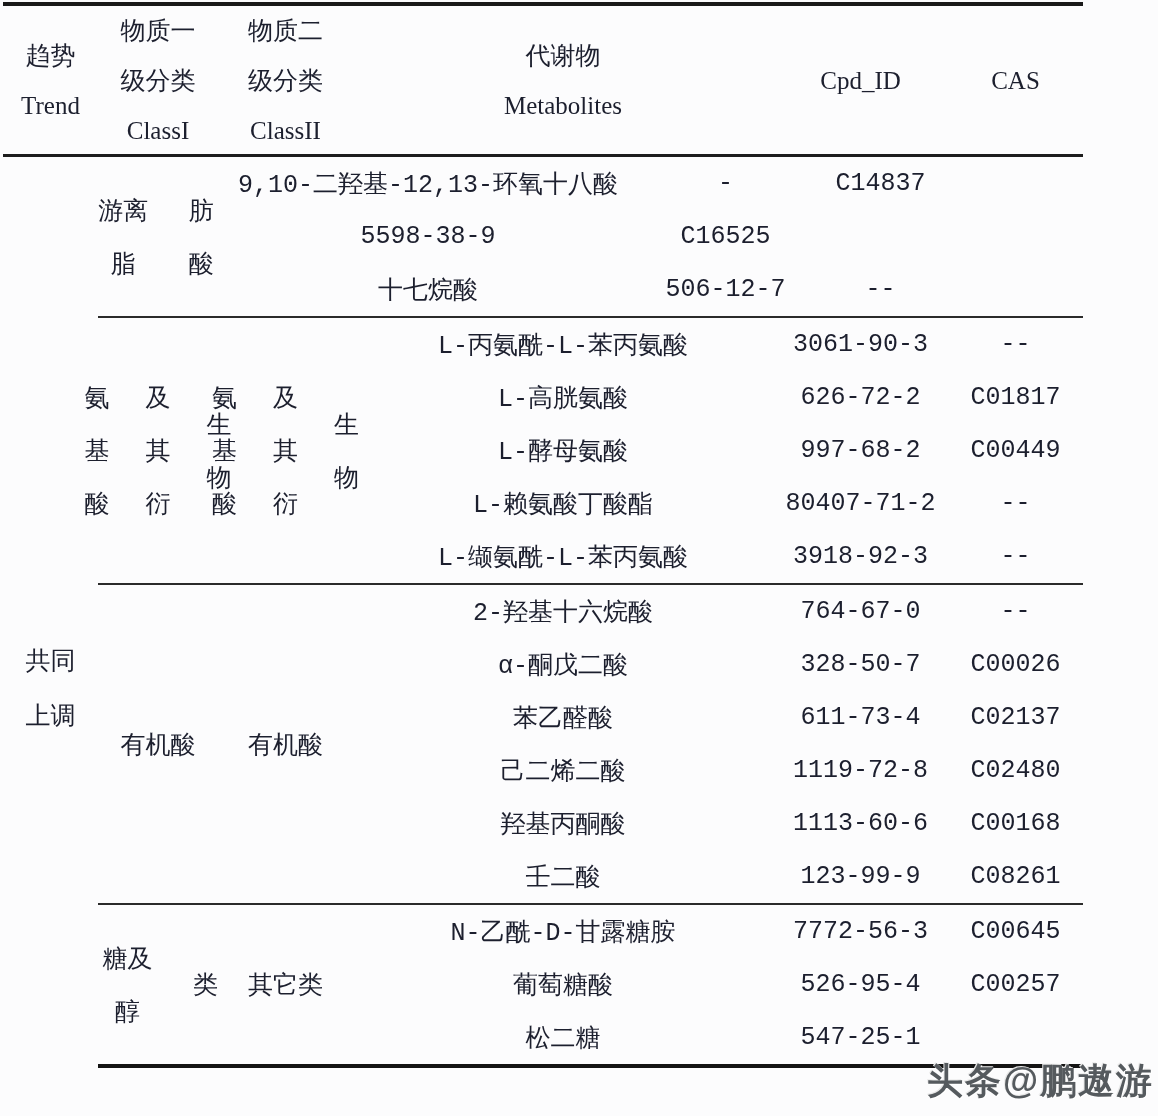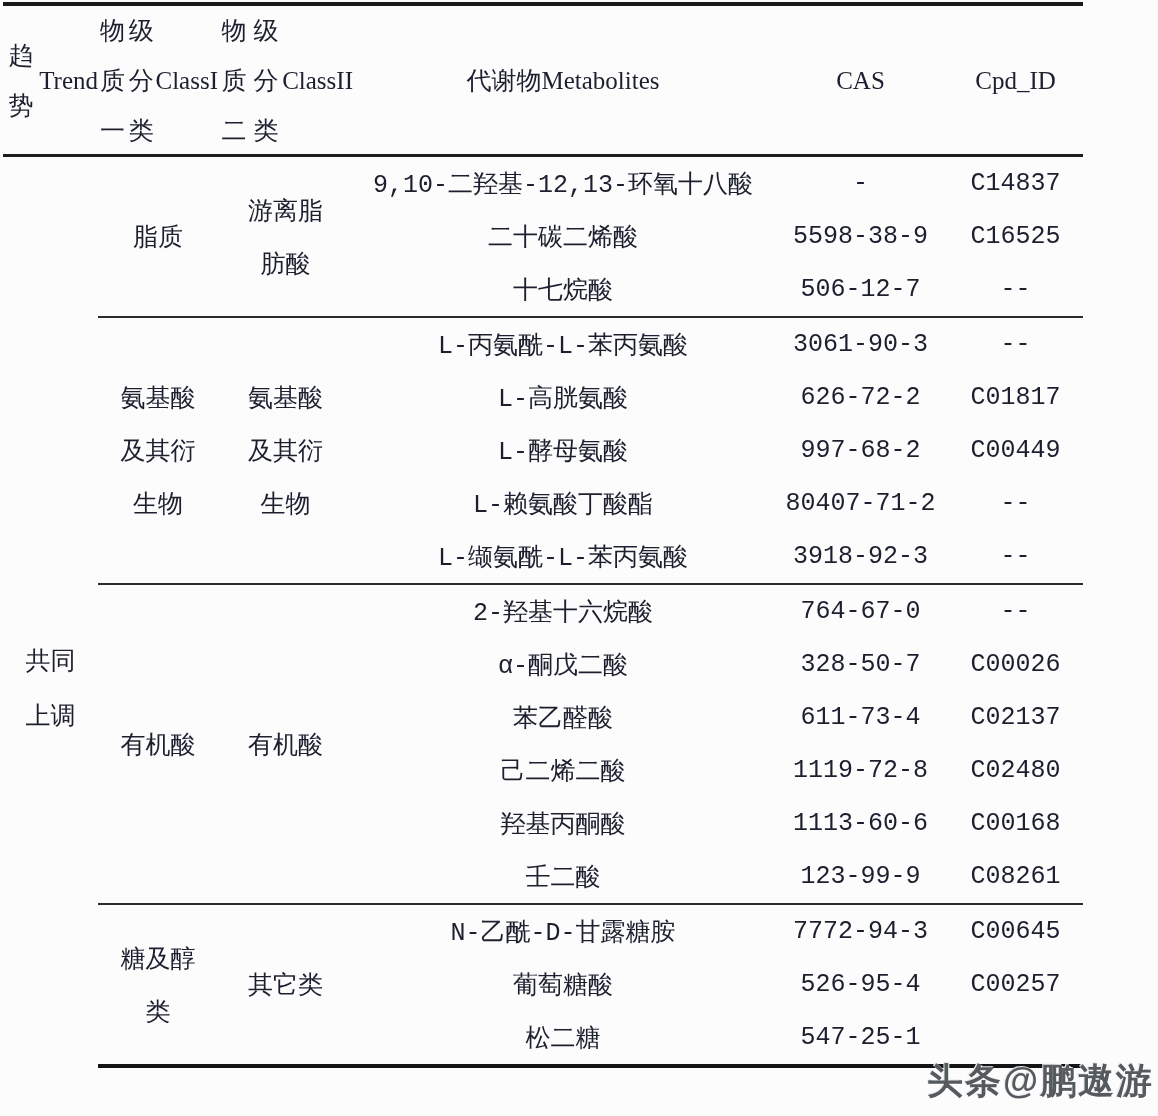--- a/index.html
+++ b/index.html
@@ -15,35 +15,35 @@
     position:absolute;left:3px;top:2px;width:1080px;
     border-top:4px solid #191919;
   }
   .thead{
     display:grid;
     grid-template-columns:95px 120px 135px 420px 175px 135px;
     height:148px;
     border-bottom:3px solid #1d1d1d;
   }
   .hcell{
-    display:flex;flex-direction:row;justify-content:center;align-items:center;
+    display:flex;flex-direction:column;justify-content:center;align-items:center;
     font-size:25px;line-height:50px;text-align:center;
   }
   .tbody{display:grid;grid-template-columns:95px 985px;}
   .trend-cell{
     display:flex;flex-direction:column;justify-content:center;align-items:center;
     font-size:25px;line-height:55px;text-align:center;
     padding-top:150px;box-sizing:border-box;
   }
   .groups{border-bottom:4px solid #141414;}
   .group{display:grid;grid-template-columns:120px 135px 730px;}
   .group + .group{border-top:2px solid #2b2b2b;}
   .cls{
-    display:flex;flex-direction:column;justify-content:center;align-items:center;
-    font-size:25px;line-height:53px;text-align:center;
+    display:flex;flex-direction:row;justify-content:center;align-items:center;
+    font-size:25px;line-height:53px;text-align:center;gap:36px;
   }
   .cls span{display:block;}
   .row{
     display:grid;grid-template-columns:420px 175px 135px;
     height:53px;align-items:center;font-family:Liberation Mono, monospace;
   }
   .row > div{text-align:center;font-size:25px;white-space:nowrap;}
   .watermark{
     position:absolute;right:4px;bottom:10px;
     font-family:"Liberation Sans","DejaVu Sans",sans-serif;
@@ -71,51 +71,47 @@
       <div class="hcell">
         <span>物质二</span>
         <span>级分类</span>
         <span>ClassII</span>
       </div>
       <div class="hcell">
         <span>代谢物</span>
         <span>Metabolites</span>
       </div>
       <div class="hcell">
+        <span>Cpd_ID</span>
+      </div>
+      <div class="hcell">
         <span>CAS</span>
-      </div>
-      <div class="hcell">
-        <span>Cpd_ID</span>
       </div>
     </div>
 
     <div class="tbody">
       <div class="trend-cell">
         <span>共同</span>
         <span>上调</span>
       </div>
 
       <div class="groups">
 
         <section class="group">
           <div class="cls">
-            <span>脂质</span>
-          </div>
-          <div class="cls">
             <span>游离脂</span>
             <span>肪酸</span>
           </div>
           <div class="rows">
             <div class="row">
               <div>9,10-二羟基-12,13-环氧十八酸</div>
               <div>-</div>
               <div>C14837</div>
             </div>
             <div class="row">
-              <div>二十碳二烯酸</div>
               <div>5598-38-9</div>
               <div>C16525</div>
             </div>
             <div class="row">
               <div>十七烷酸</div>
               <div>506-12-7</div>
               <div>--</div>
             </div>
           </div>
         </section>
@@ -205,21 +201,21 @@
           <div class="cls">
             <span>糖及醇</span>
             <span>类</span>
           </div>
           <div class="cls">
             <span>其它类</span>
           </div>
           <div class="rows">
             <div class="row">
               <div>N-乙酰-D-甘露糖胺</div>
-              <div>7772-94-3</div>
+              <div>7772-56-3</div>
               <div>C00645</div>
             </div>
             <div class="row">
               <div>葡萄糖酸</div>
               <div>526-95-4</div>
               <div>C00257</div>
             </div>
             <div class="row">
               <div>松二糖</div>
               <div>547-25-1</div>

